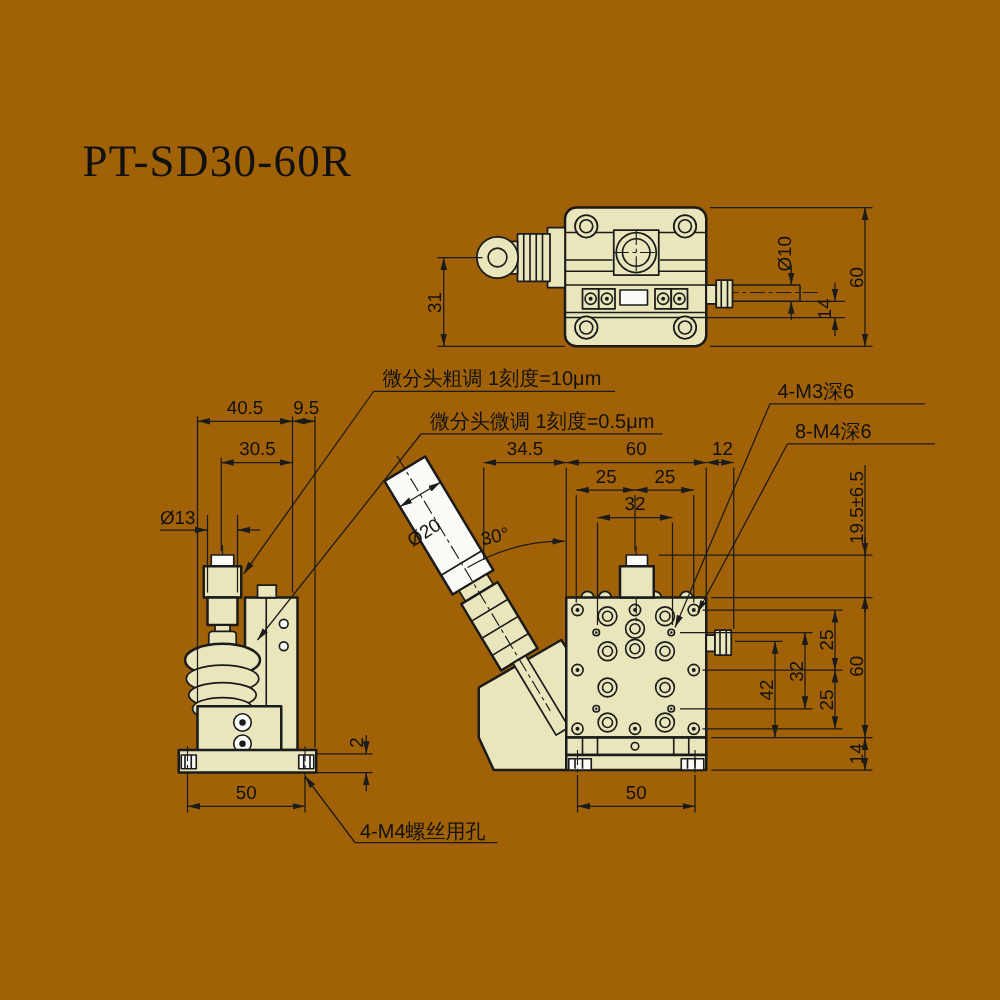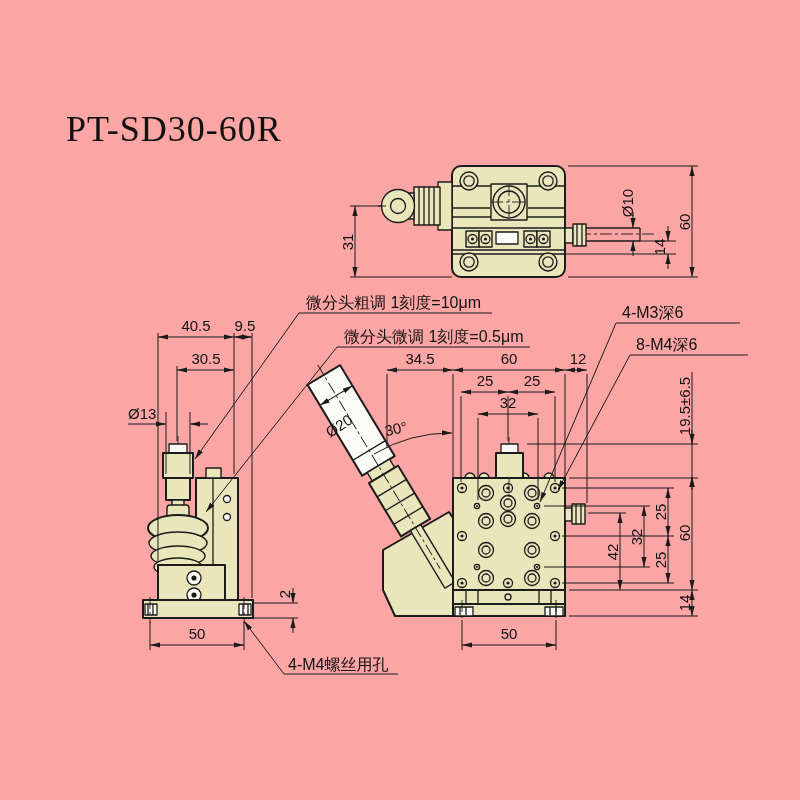--- a/index.html
+++ b/index.html
@@ -1,16 +1,16 @@
 <!DOCTYPE html>
 <html><head>
 <meta charset="utf-8">
 <style>
   html,body{margin:0;padding:0;background:#f0f1ee;}
-  #canvas{position:relative;width:800px;height:800px;background:#fca5a5;overflow:hidden;
+  #canvas{position:relative;width:800px;height:800px;background:#a16207;overflow:hidden;
           font-family:"Liberation Sans",sans-serif;}
   svg{position:absolute;left:0;top:0;}
   .fillB{fill:#eae6bb;stroke:#1b1b1b;stroke-width:2;stroke-linejoin:round;}
   .fillB1{fill:#eae6bb;stroke:#1b1b1b;stroke-width:1.4;stroke-linejoin:round;}
   .fillW{fill:#fafaf6;stroke:#1b1b1b;stroke-width:2;stroke-linejoin:round;}
   .fillW1{fill:#fafaf6;stroke:#1b1b1b;stroke-width:1.3;stroke-linejoin:round;}
   .thin{fill:none;stroke:#1b1b1b;stroke-width:1.3;}
   .dim{fill:none;stroke:#1b1b1b;stroke-width:1;}
   .cl{fill:none;stroke:#1b1b1b;stroke-width:0.9;stroke-dasharray:12 3 3 3;}
   .dimtext{font:15px "Liberation Sans",sans-serif;fill:#111;}

